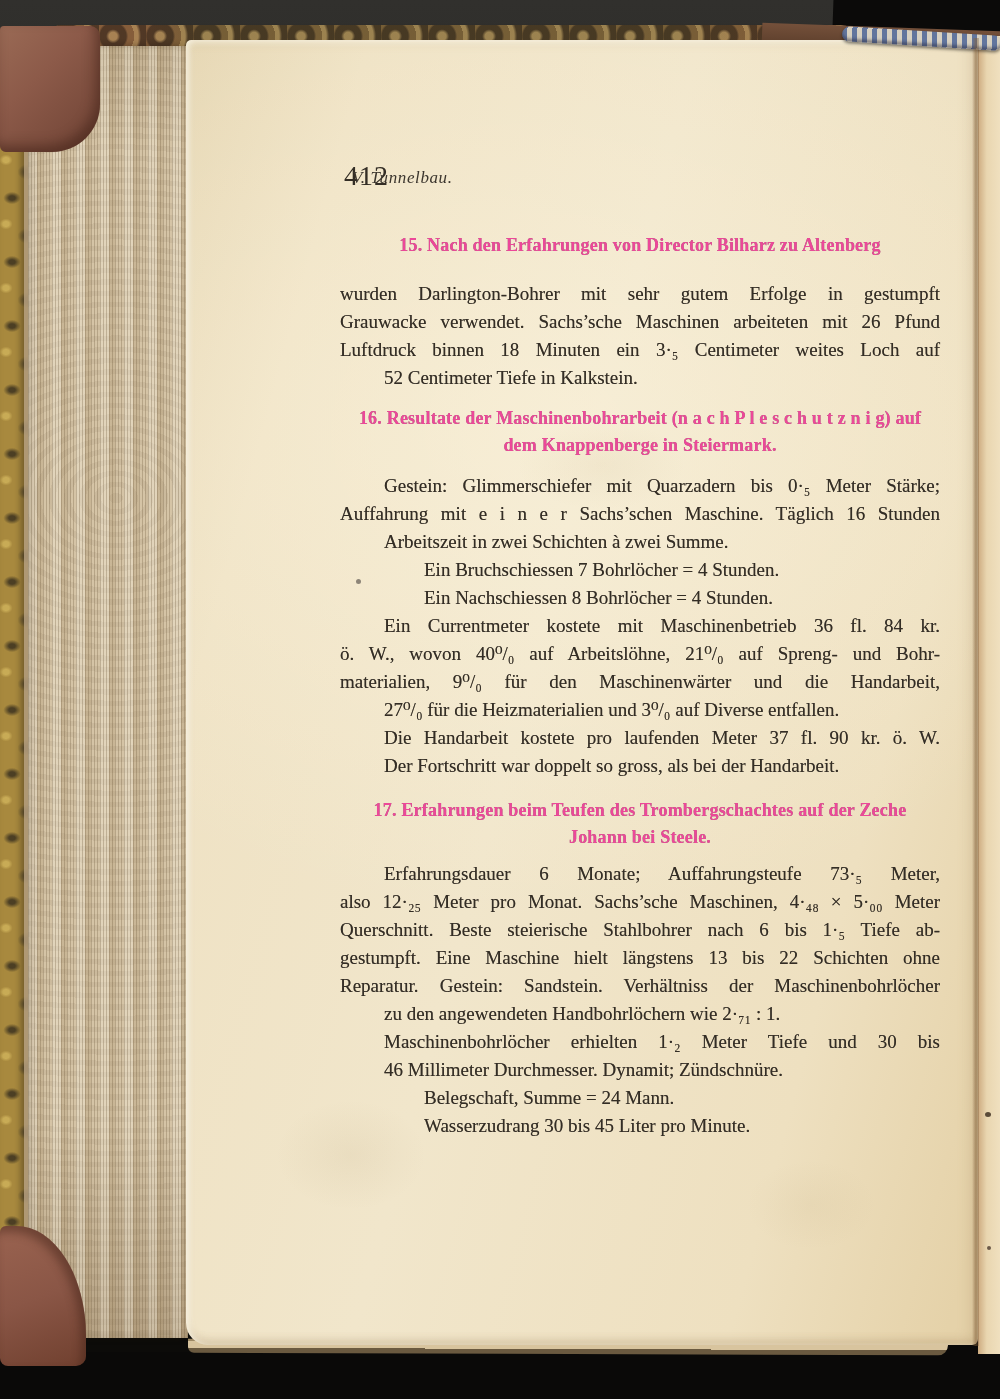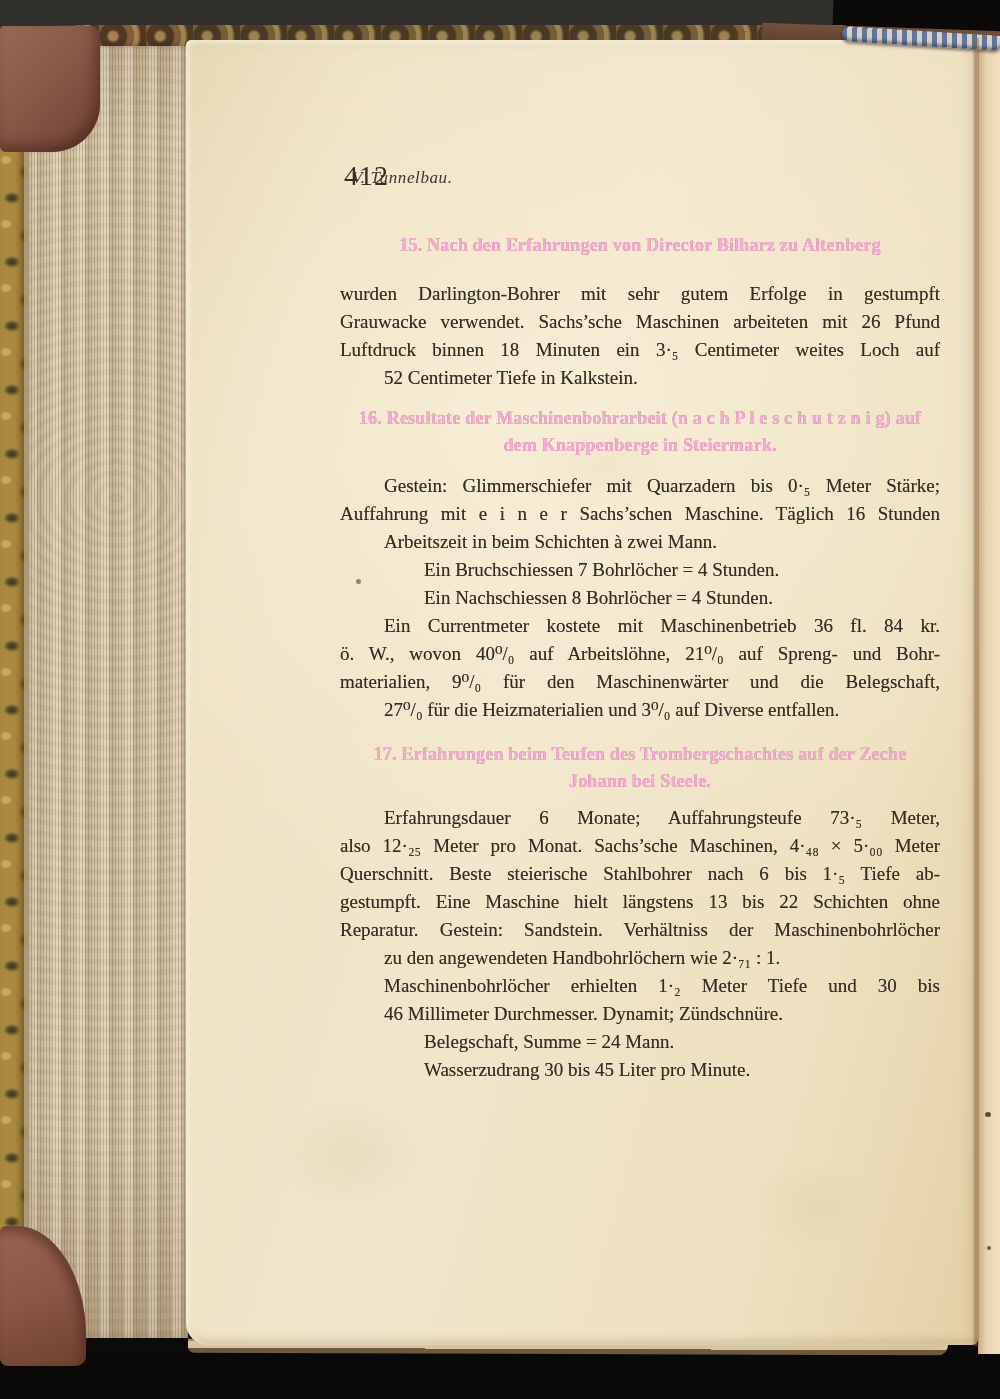--- a/index.html
+++ b/index.html
@@ -98,21 +98,21 @@
   .text-column .line{
     font-size:19px;line-height:28px;height:28px;white-space:nowrap;
     text-align:justify;text-align-last:justify;
     text-shadow:0 0 .4px rgba(52,46,38,.55);}
   .text-column .line.last{text-align-last:left;margin-left:44px;}
   .para .line:first-child{text-indent:44px;}
   .para.no-indent .line:first-child{text-indent:0;}
   .item .line{text-align-last:left;text-indent:40px;}
   .heading-line{
     font-weight:bold;font-size:18px;line-height:27px;height:27px;
-    text-align:center;white-space:nowrap;letter-spacing:.2px;color:#f9a8d4;
+    text-align:center;white-space:nowrap;letter-spacing:.2px;color:#ec4899;
     text-shadow:0 0 .4px rgba(47,42,35,.6);}
   .sec-15 .heading{margin-bottom:21px;}
   .sec-16 .heading{margin:13px 0 13px;}
   .sec-17 .heading{margin:17px 0 9px;}
 </style>
 </head>
 <body>
 
 <div class="backdrop" data-name="photo-backdrop"></div>
 <div class="top-right-black" data-name="backdrop-dark-corner"></div>
@@ -152,33 +152,37 @@
       </div>
     </div>
     <div class="section sec-16" data-name="section-16">
       <div class="heading" data-name="section-heading">
         <div class="heading-line" data-name="section-heading-line">16. Resultate der Maschinenbohrarbeit (n a c h  P l e s c h u t z n i g) auf</div>
         <div class="heading-line" data-name="section-heading-line">dem Knappenberge in Steiermark.</div>
       </div>
       <div class="para" data-name="paragraph">
         <div class="line" data-name="text-line">Gestein: Glimmerschiefer mit Quarzadern bis 0·₅ Meter Stärke;</div>
         <div class="line" data-name="text-line">Auffahrung mit e i n e r Sachs’schen Maschine. Täglich 16 Stunden</div>
-        <div class="line last" data-name="text-line">Arbeitszeit in beim Schichten à zwei Mann.</div>
+        <div class="line last" data-name="text-line">Arbeitszeit in zwei Schichten à zwei Summe.</div>
       </div>
       <div class="item" data-name="list-line">
         <div class="line last" data-name="text-line">Ein Bruchschiessen 7 Bohrlöcher = 4 Stunden.</div>
       </div>
       <div class="item" data-name="list-line">
         <div class="line last" data-name="text-line">Ein Nachschiessen 8 Bohrlöcher = 4 Stunden.</div>
       </div>
       <div class="para" data-name="paragraph">
         <div class="line" data-name="text-line">Ein Currentmeter kostete mit Maschinenbetrieb 36 fl. 84 kr.</div>
         <div class="line" data-name="text-line">ö. W., wovon 40⁰/₀ auf Arbeitslöhne, 21⁰/₀ auf Spreng- und Bohr-</div>
-        <div class="line" data-name="text-line">materialien, 9⁰/₀ für den Maschinenwärter und die Belegschaft,</div>
+        <div class="line" data-name="text-line">materialien, 9⁰/₀ für den Maschinenwärter und die Handarbeit,</div>
         <div class="line last" data-name="text-line">27⁰/₀ für die Heizmaterialien und 3⁰/₀ auf Diverse entfallen.</div>
+      </div>
+      <div class="para" data-name="paragraph">
+        <div class="line" data-name="text-line">Die Handarbeit kostete pro laufenden Meter 37 fl. 90 kr. ö. W.</div>
+        <div class="line last" data-name="text-line">Der Fortschritt war doppelt so gross, als bei der Handarbeit.</div>
       </div>
     </div>
     <div class="section sec-17" data-name="section-17">
       <div class="heading" data-name="section-heading">
         <div class="heading-line" data-name="section-heading-line">17. Erfahrungen beim Teufen des Trombergschachtes auf der Zeche</div>
         <div class="heading-line" data-name="section-heading-line">Johann bei Steele.</div>
       </div>
       <div class="para" data-name="paragraph">
         <div class="line" data-name="text-line">Erfahrungsdauer 6 Monate; Auffahrungsteufe 73·₅ Meter,</div>
         <div class="line" data-name="text-line">also 12·₂₅ Meter pro Monat. Sachs’sche Maschinen, 4·₄₈ × 5·₀₀ Meter</div>

